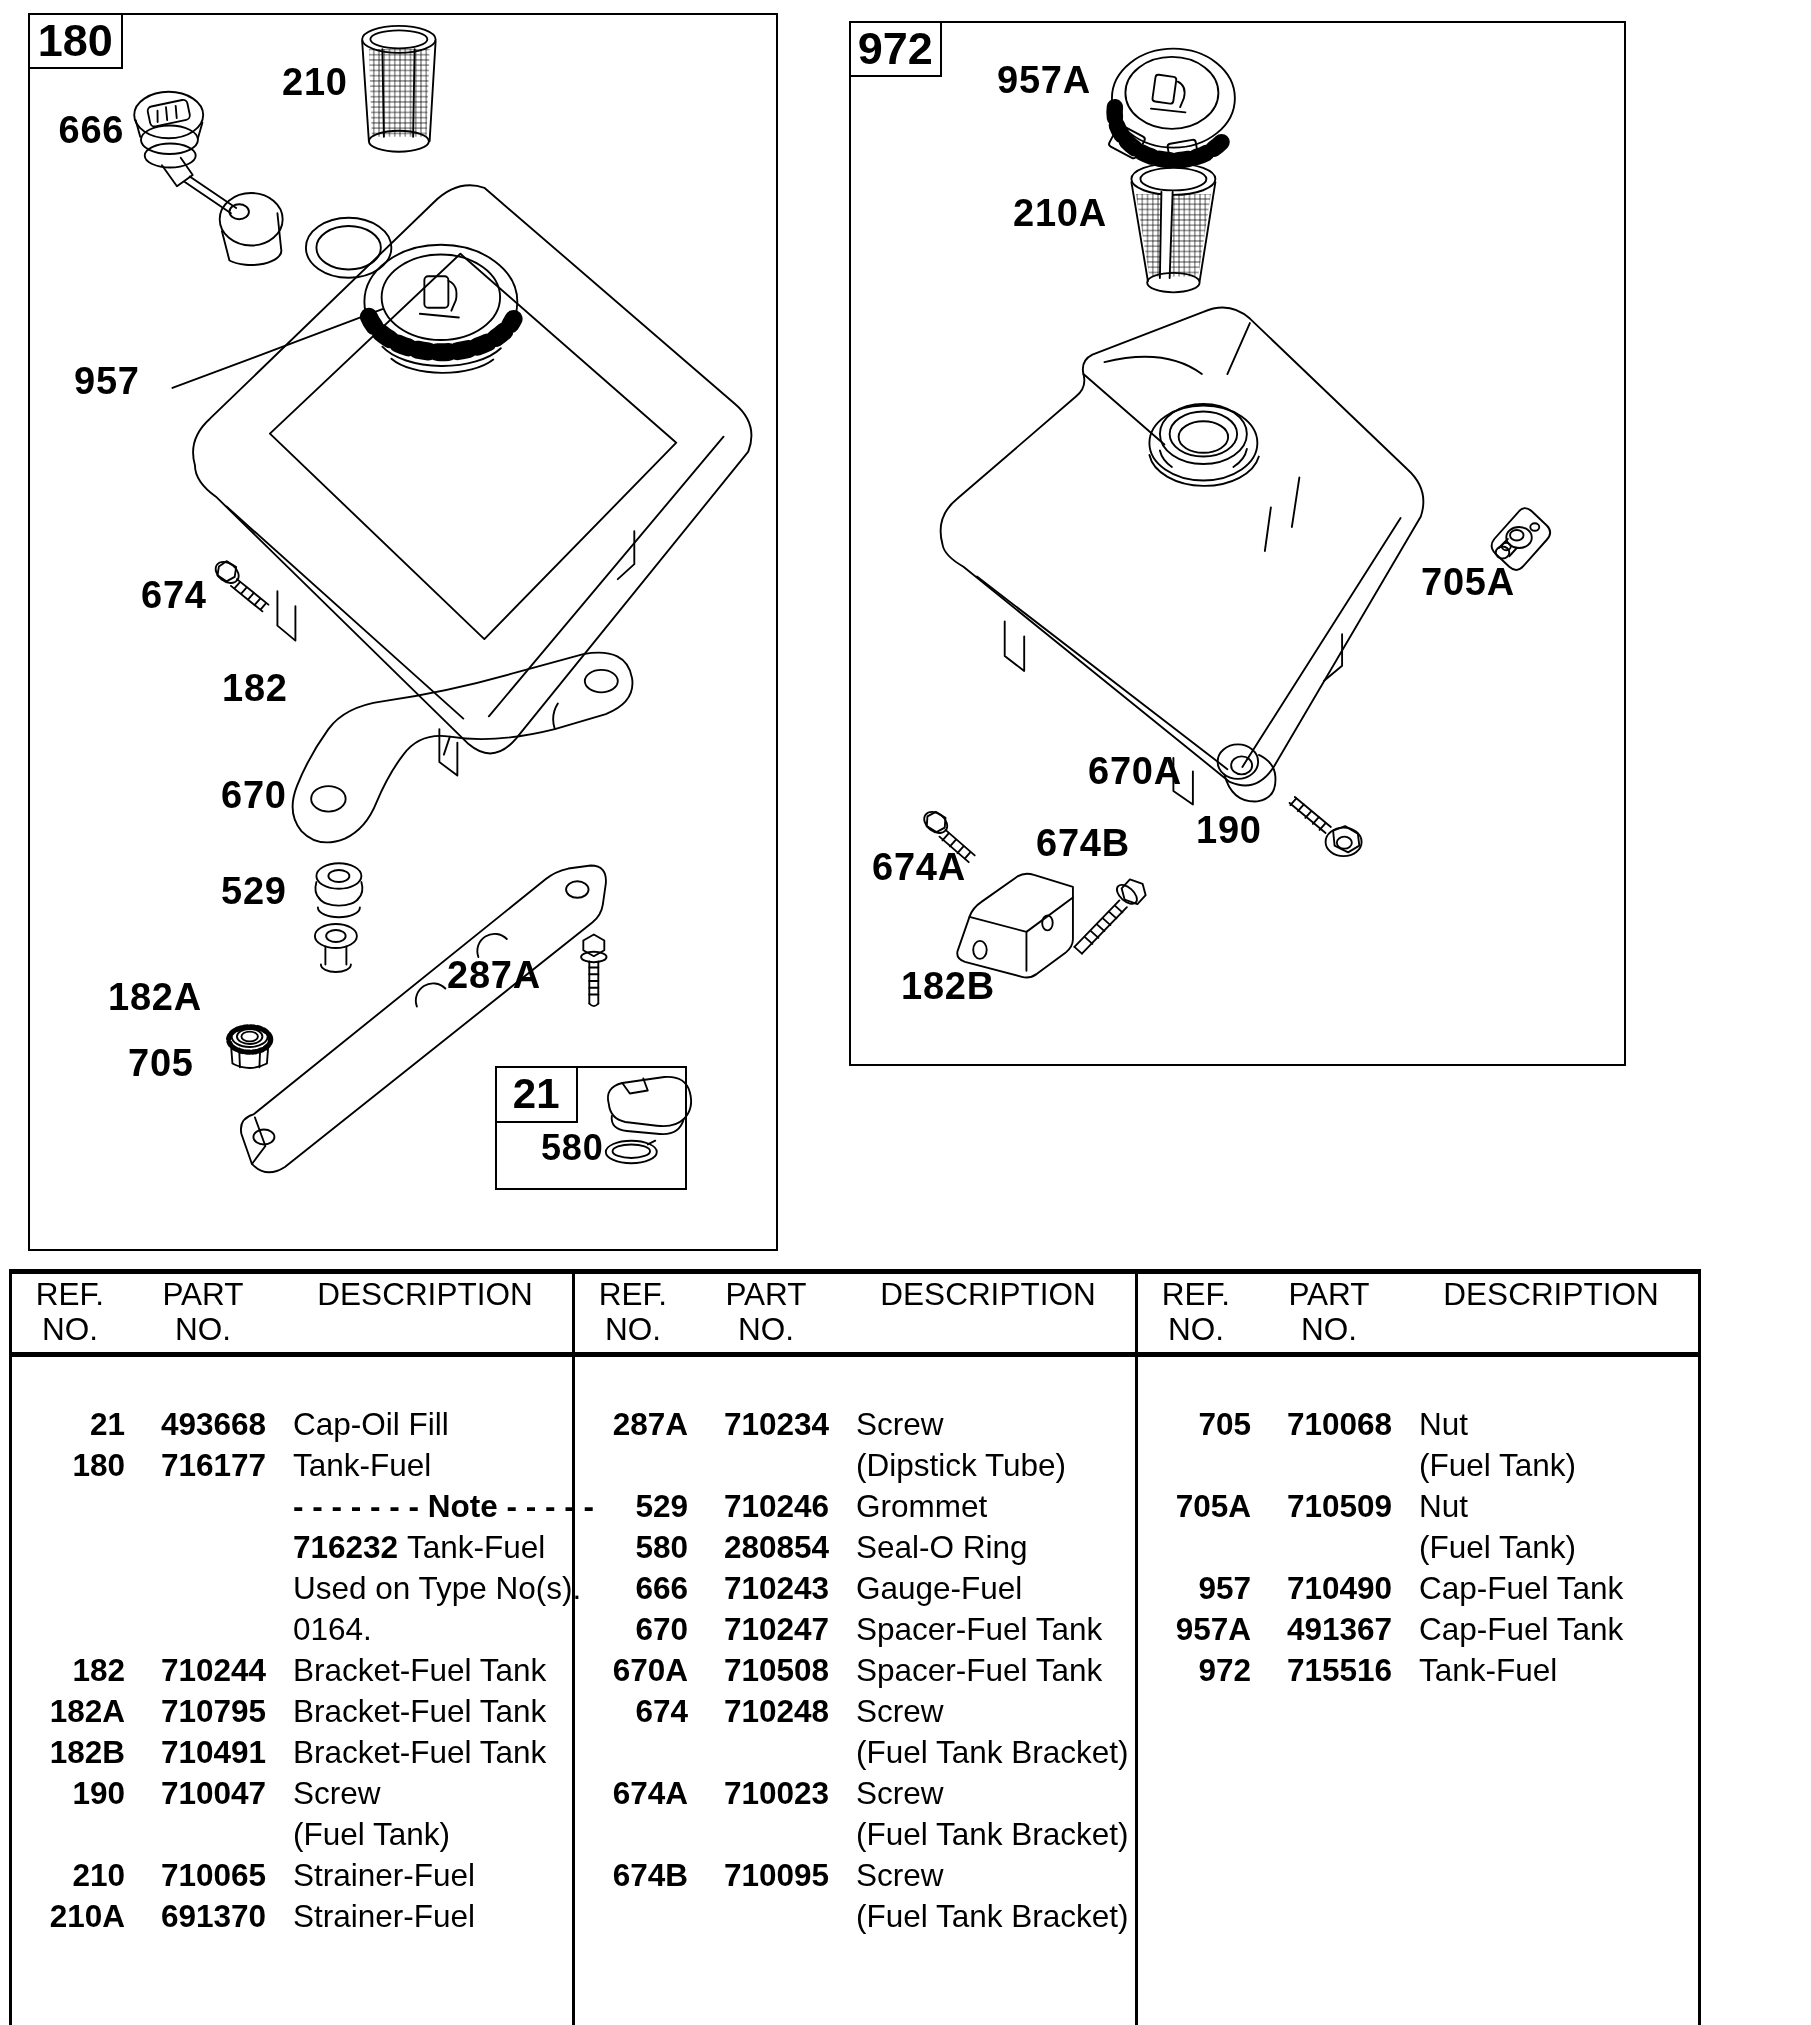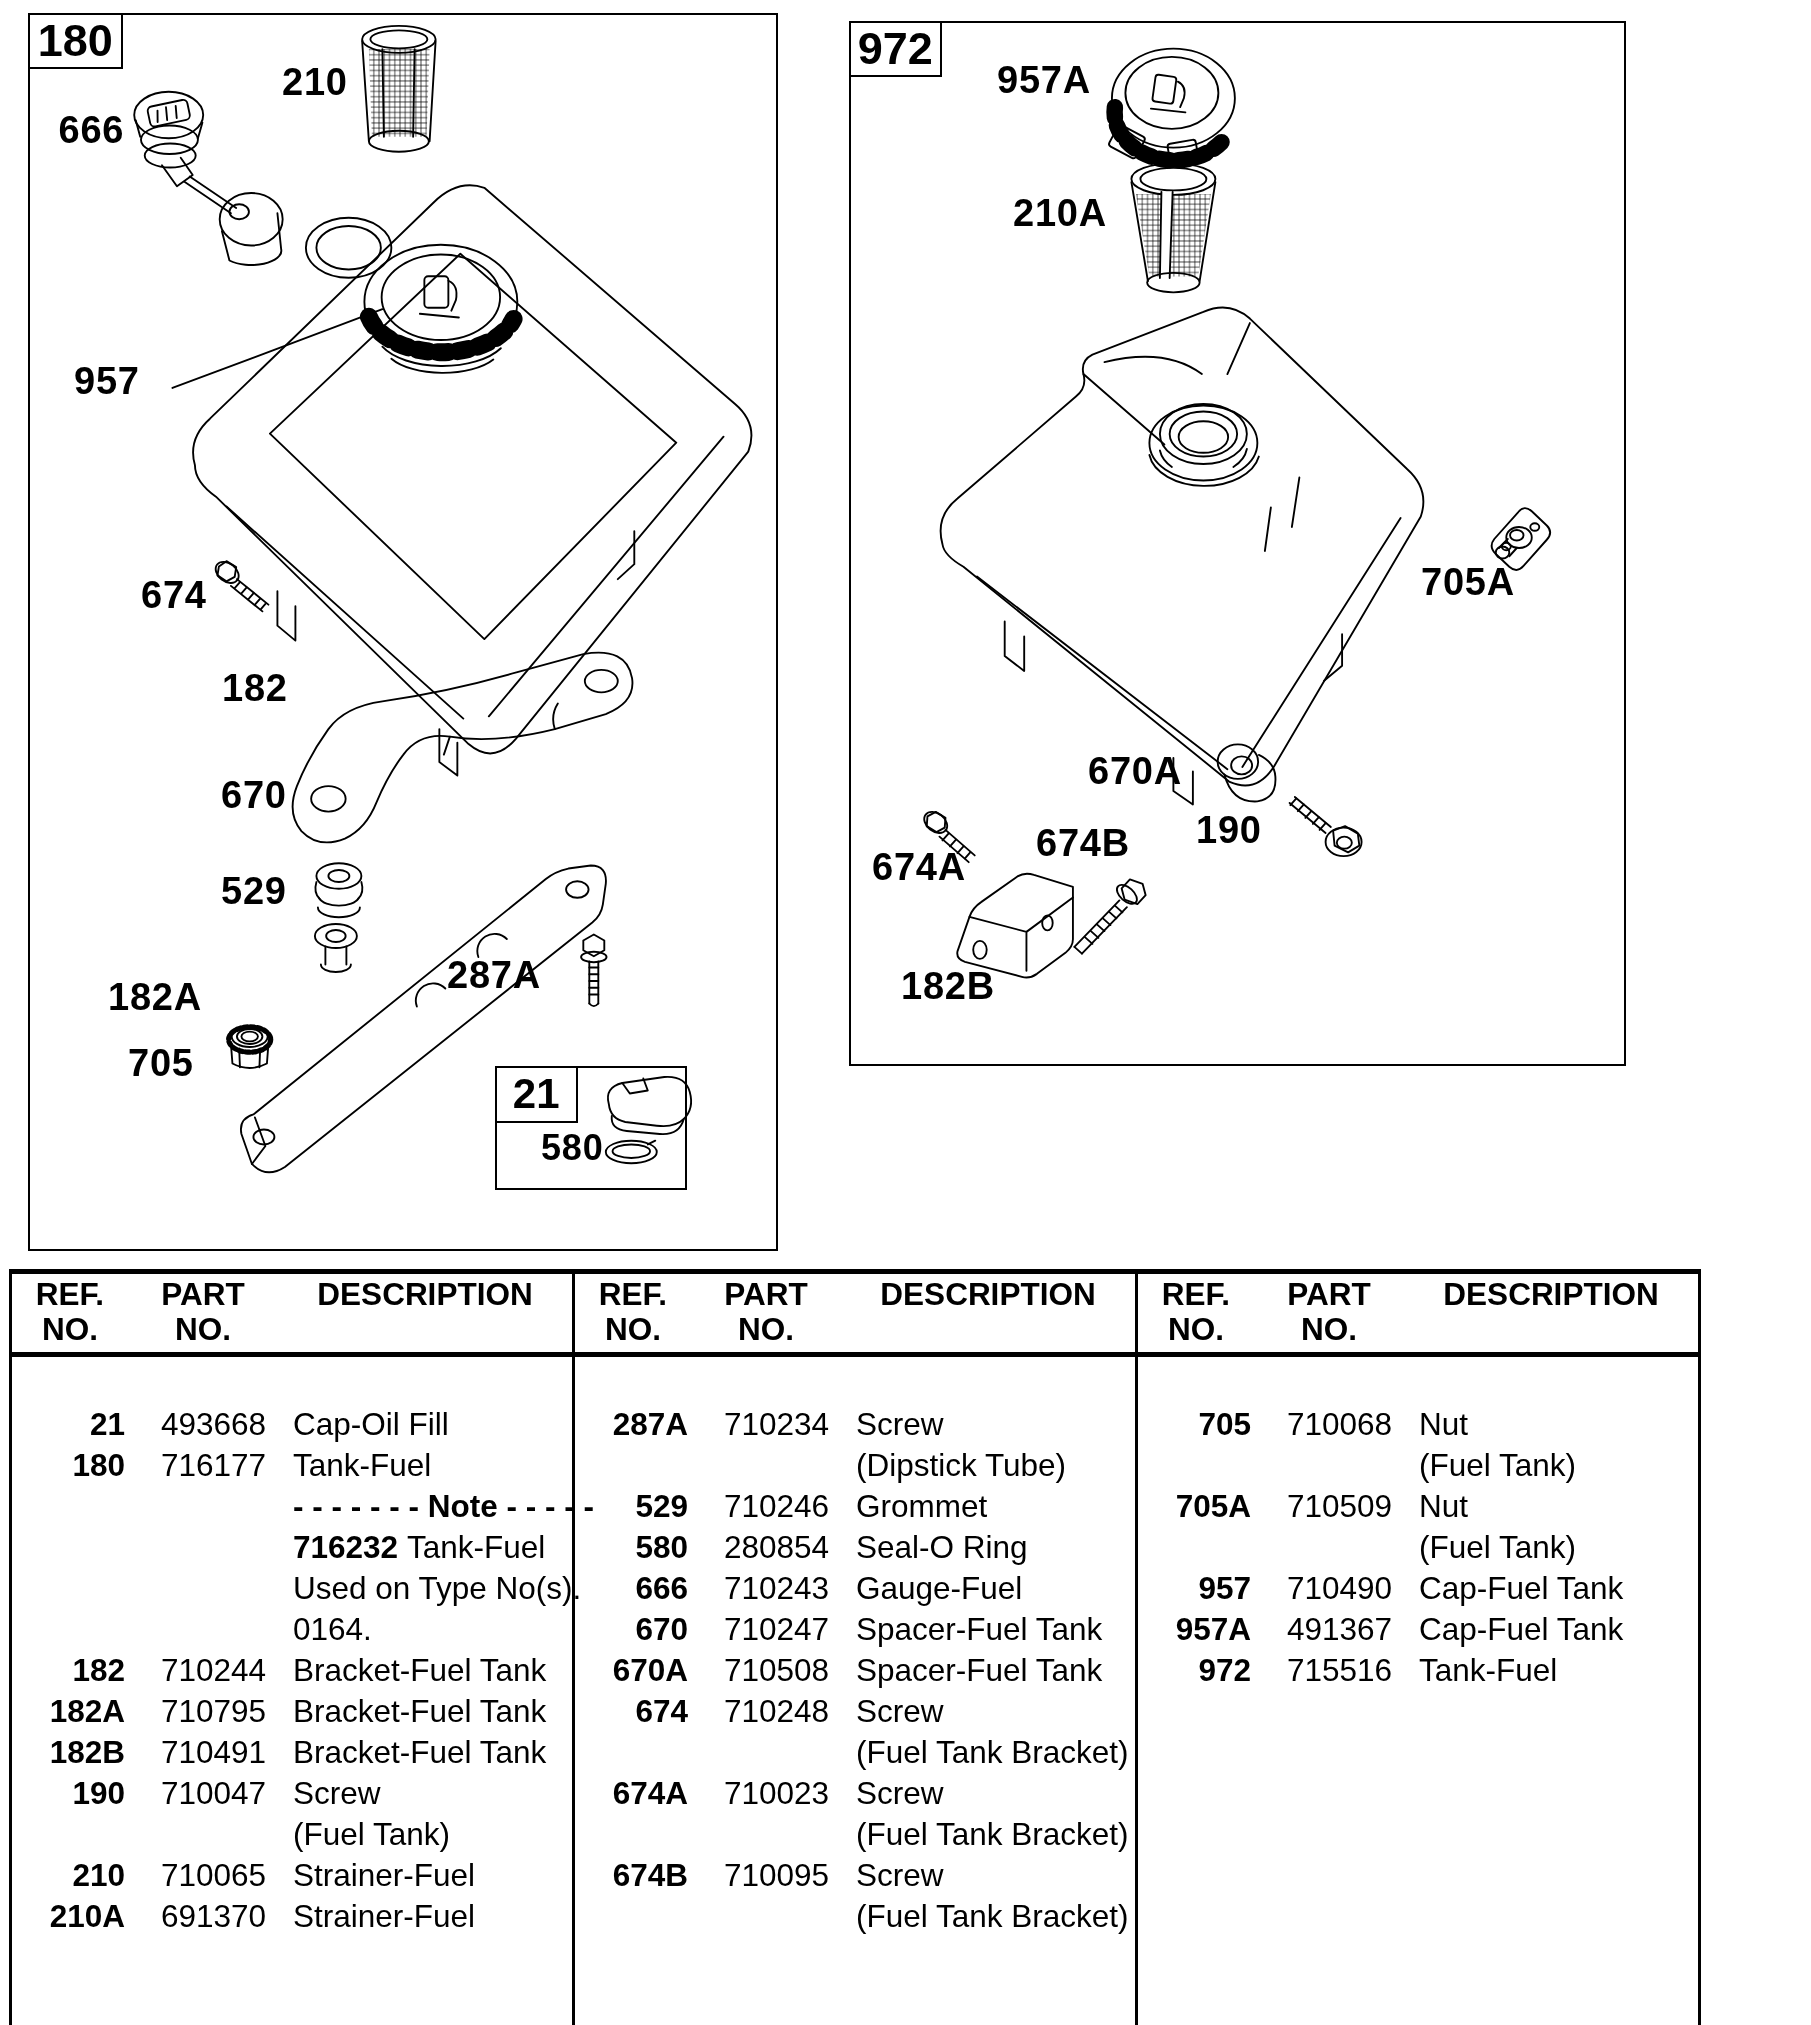--- a/index.html
+++ b/index.html
@@ -33,28 +33,28 @@
 
   .parts-table{
     position:absolute;left:9px;top:1269px;width:1686px;height:756px;
     border-top:5.3px solid #000;border-left:3.8px solid #000;border-right:3.8px solid #000;
     display:flex;font-size:31.5px;background:#fff;
   }
   .t-col{position:relative;flex:1 1 33.3%;min-width:0;}
   .t-col + .t-col{border-left:3px solid #000;}
   .t-head{
     height:75px;border-bottom:5.3px solid #000;
-    display:grid;grid-template-columns:116px 150px 1fr;padding-top:3px;font-weight:bold;
+    display:grid;grid-template-columns:116px 150px 1fr;padding-top:3px;
   }
   .hcell{display:flex;flex-direction:column;align-items:center;line-height:35px;}
   .hcell.desc{}
   .t-body{padding-top:47px;}
   .t-row{display:grid;grid-template-columns:116px 150px 1fr;line-height:41px;}
   .t-ref{text-align:right;padding-right:3px;font-weight:bold;white-space:nowrap;}
-  .t-part{text-align:right;padding-right:12px;font-weight:normal;white-space:nowrap;}
+  .t-part{text-align:right;padding-right:12px;font-weight:bold;white-space:nowrap;}
   .t-desc{padding-left:15px;white-space:nowrap;}
   .t-desc .b{font-weight:bold;}
 </style>
 </head>
 <body>
 
 <div class="dbox" id="left-box">
   <svg width="746" height="1234" viewBox="0 0 995 1645">
     <defs>
       <pattern id="meshL" width="7" height="7" patternUnits="userSpaceOnUse">

